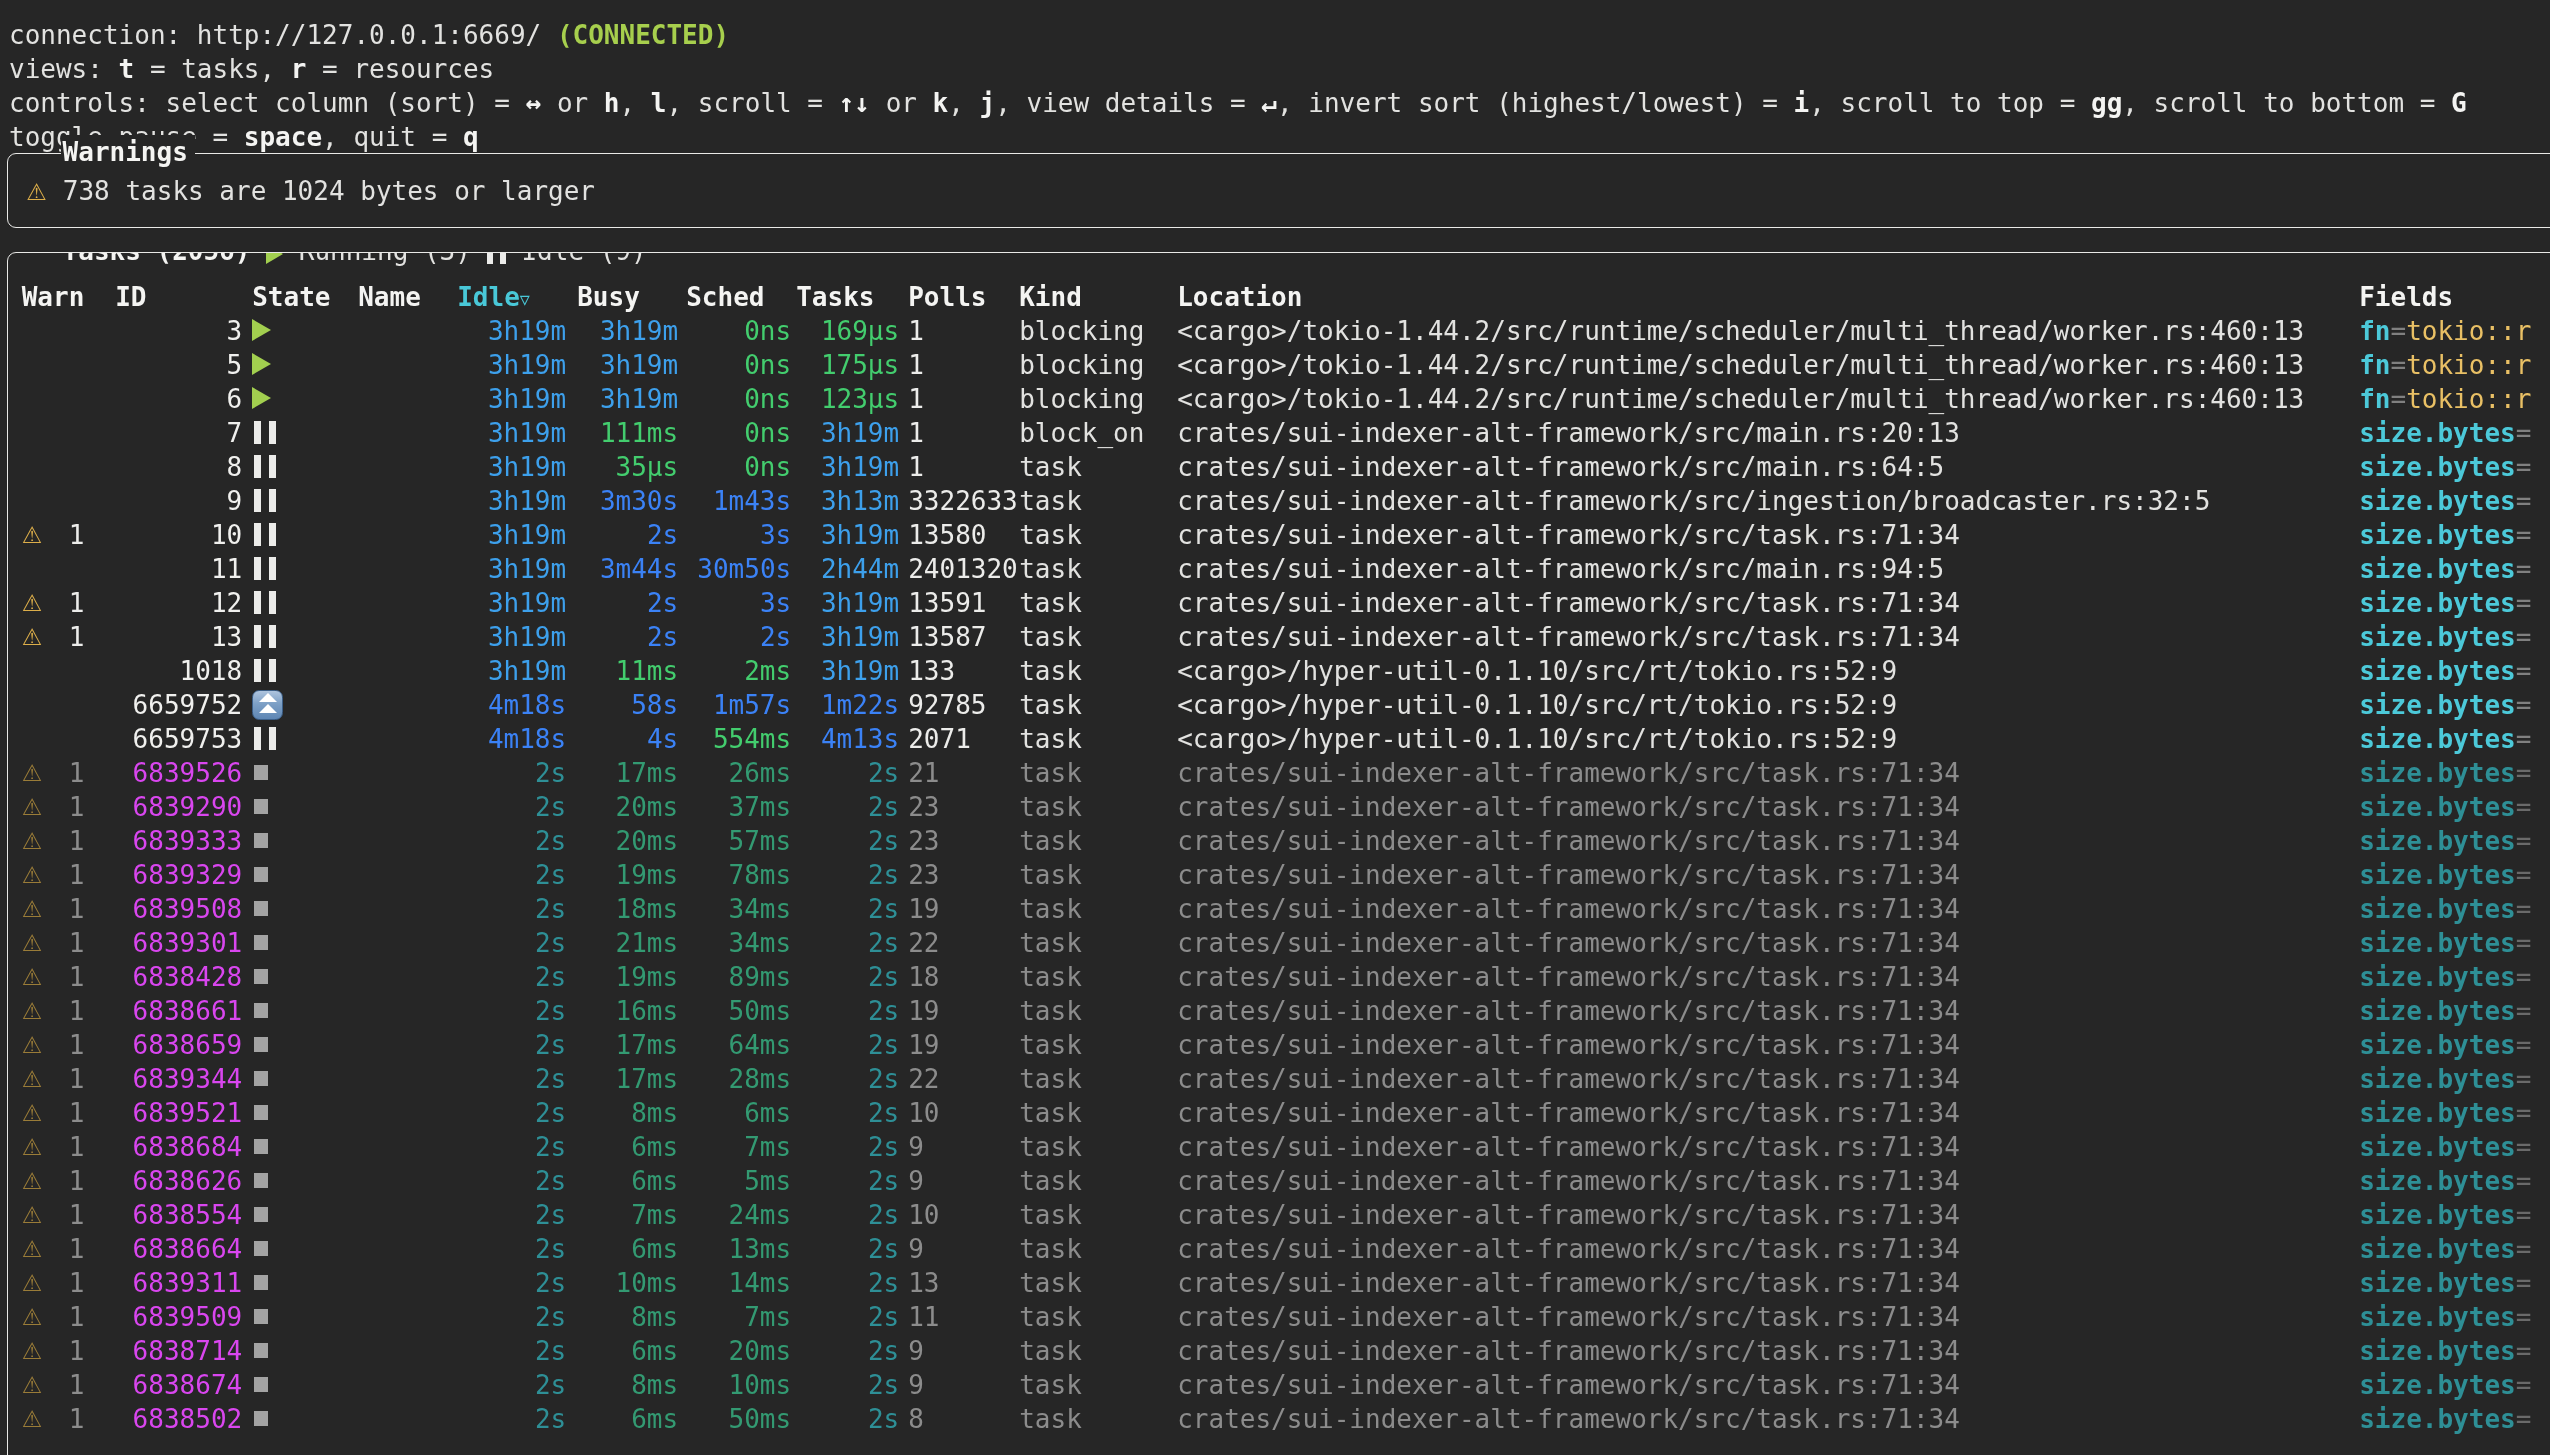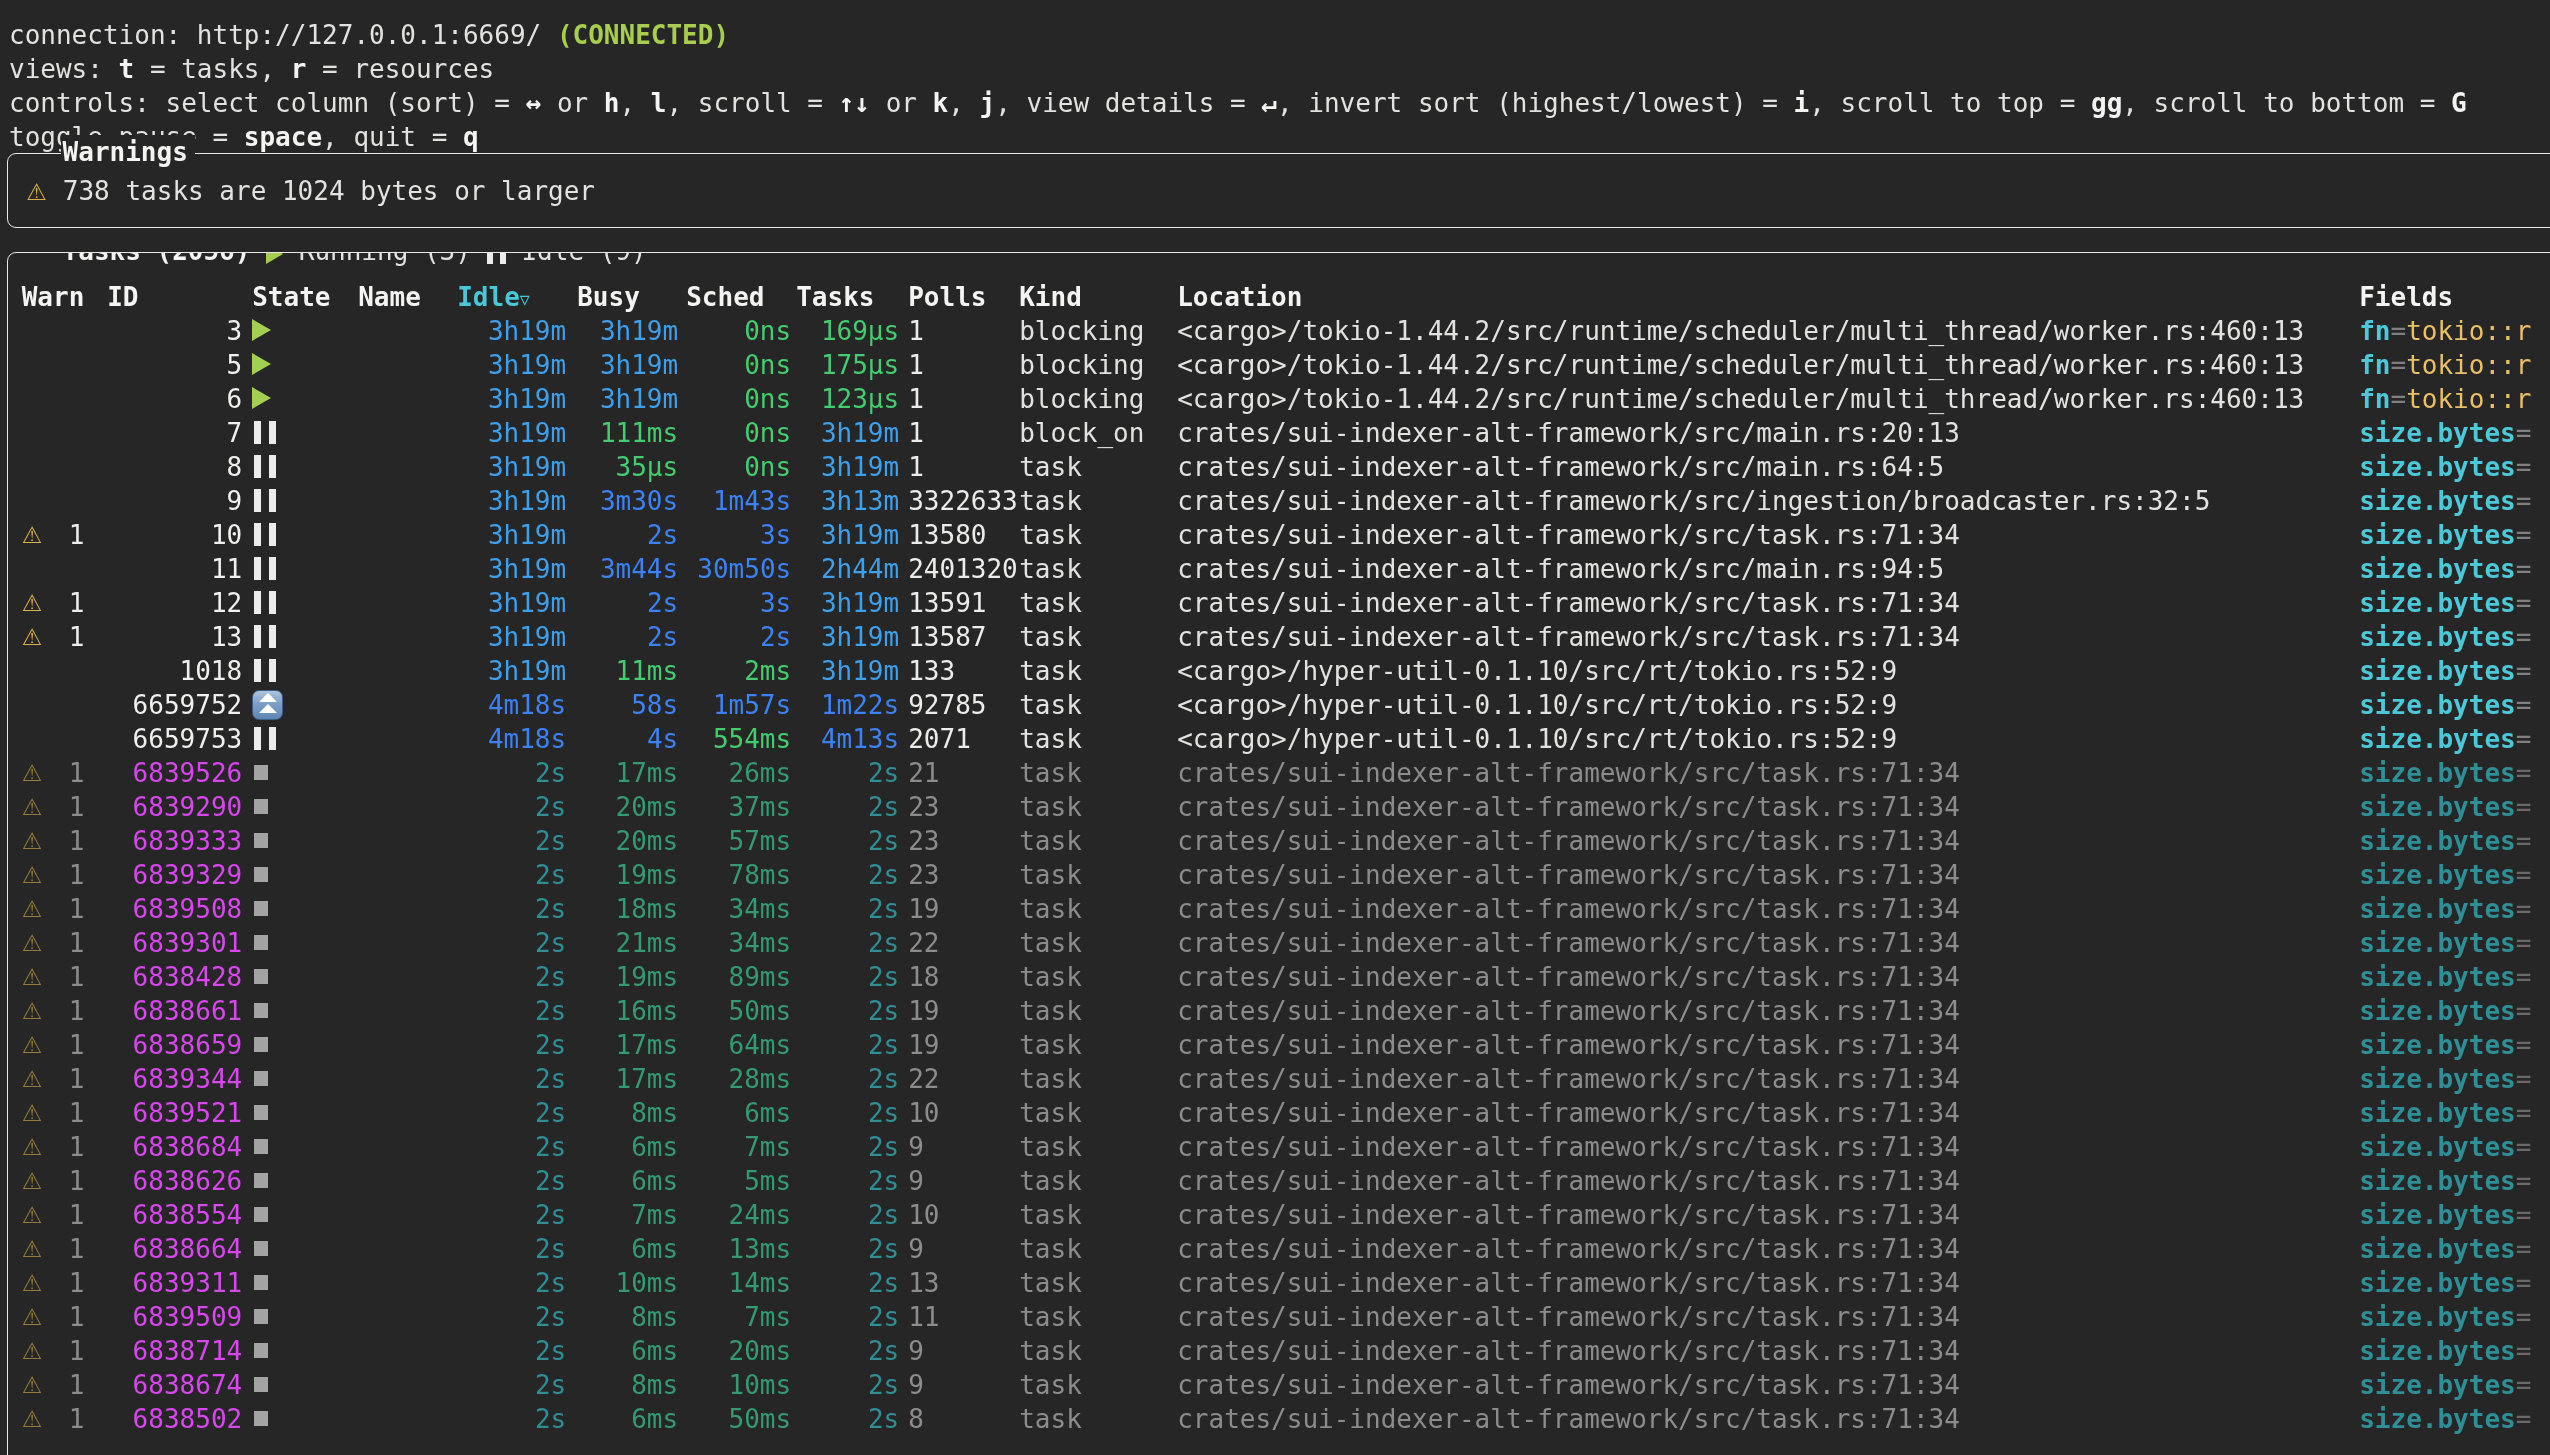--- a/index.html
+++ b/index.html
@@ -91,21 +91,21 @@
     <div class="warn-item">
       <span class="w-ico sans">⚠</span><span>738 tasks are 1024 bytes or larger</span>
     </div>
   </div>
 
   <div class="box tasks-box">
     <span class="box-title"><span class="seg seg-b">Tasks (2056) </span><span class="ti ti-running"></span><span class="seg"> Running (3) </span><span class="ti ti-paused"></span><span class="seg"> Idle (9)</span></span>
 
     <div class="trow">
       <span class="cc col-warn th">Warn</span>
-      <span class="cc col-id th" style="text-align:left;">ID</span>
+      <span class="cc col-id th" style="text-align:left;margin-left:8px;">ID</span>
       <span class="cc col-state th">State</span>
       <span class="cc col-tot th th-sort" style="text-align:left;"><span>Idle</span><span class="th-arrow">▿</span></span>
       <span class="cc col-busy th" style="text-align:left;">Busy</span>
       <span class="cc col-sched th" style="text-align:left;">Sched</span>
       <span class="cc col-idle th" style="text-align:left;">Tasks</span>
       <span class="cc col-polls th">Polls</span>
       <span class="cc col-kind th">Kind</span>
       <span class="cc col-loc th">Location</span>
       <span class="cc col-fields th">Fields</span>
       <span class="cc th" style="left:350px;">Name</span>

